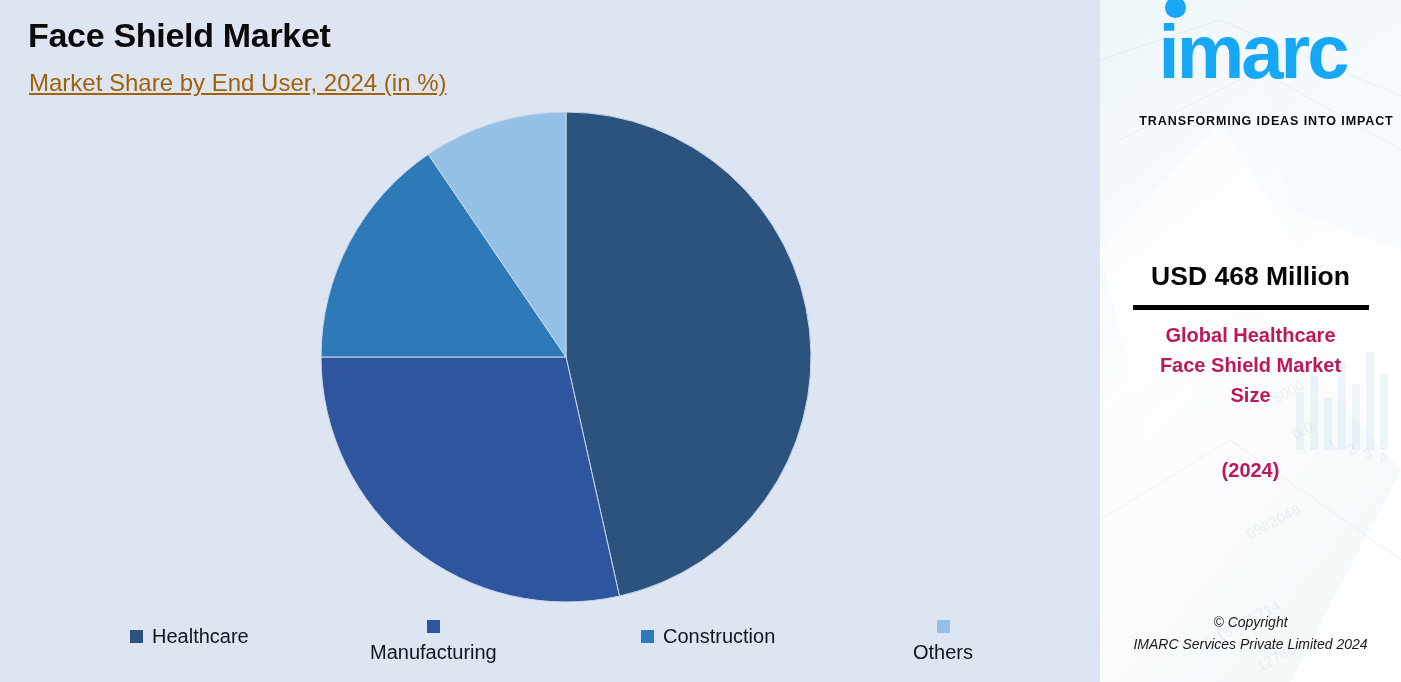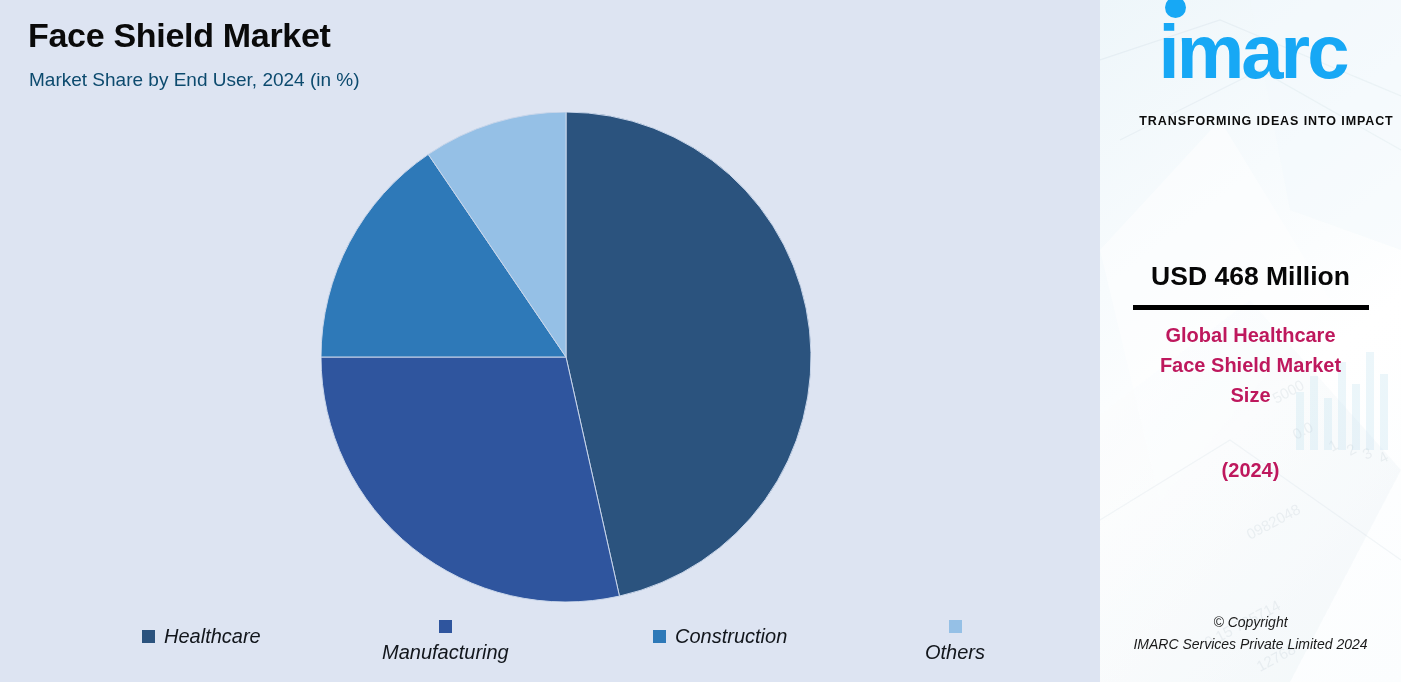--- a/index.html
+++ b/index.html
@@ -18,33 +18,34 @@
     background:#dde4f2;
   }
   #page-title{
     position:absolute;left:28px;top:17px;
     font-size:34px;font-weight:bold;color:#0a0a0a;
     letter-spacing:-0.3px;line-height:1.1;
     white-space:nowrap;
   }
   #page-subtitle{
     position:absolute;left:29px;top:69px;
-    font-size:19px;font-weight:normal;color:#0c4a6e;
-    white-space:nowrap;
+    font-size:24px;font-weight:normal;color:#a16207;
+    white-space:nowrap;
+    text-decoration:underline;
   }
 
   
   #pie-wrap{
     position:absolute;left:321px;top:112px;width:490px;height:490px;
   }
   #pie-svg{display:block;width:490px;height:490px;}
 
   
   #legend{
-    position:absolute;left:16px;top:620px;width:1100px;height:40px;font-style:italic;
+    position:absolute;left:4px;top:620px;width:1100px;height:40px;
   }
   .legend-item{
     position:absolute;top:0;height:32px;
     display:flex;align-items:center;gap:9px;
     white-space:nowrap;
   }
   .legend-swatch{
     width:13px;height:13px;display:inline-block;flex:0 0 auto;
   }
   .legend-label{

